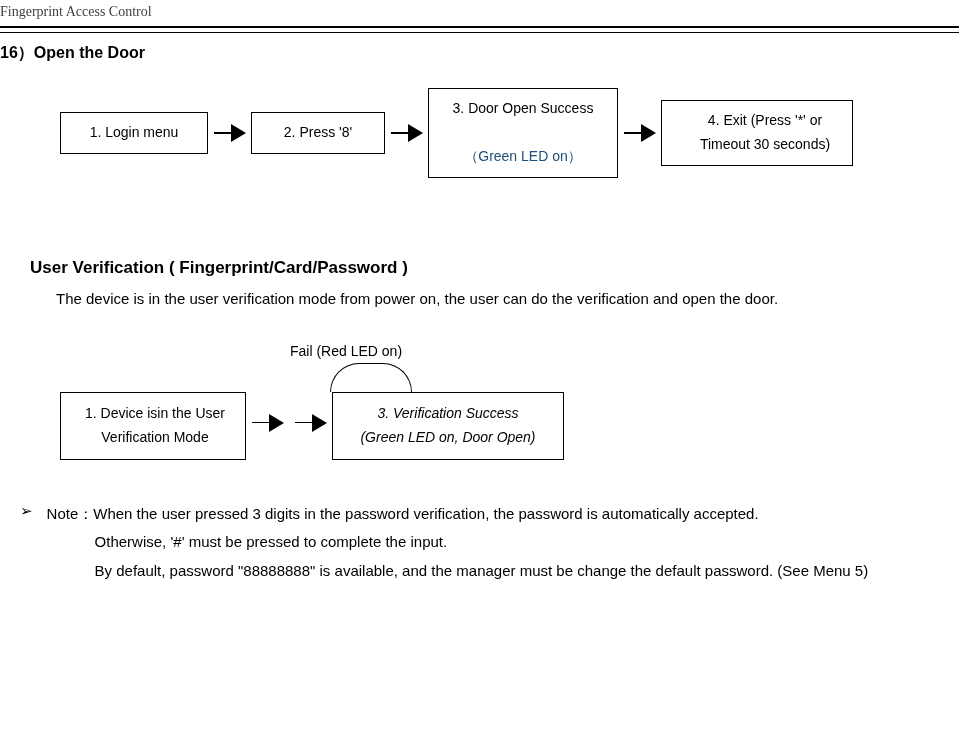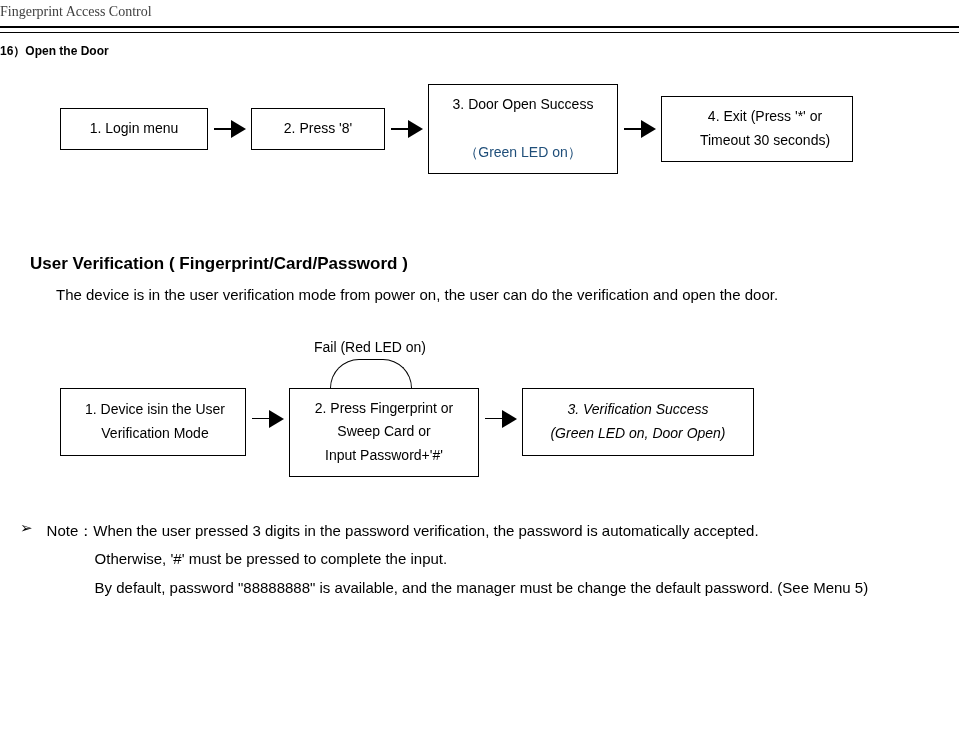--- a/index.html
+++ b/index.html
@@ -20,21 +20,21 @@
   }
   .header-underline {
     margin: 6px 0 0 0;
     height: 4px;
     border-top: 2px solid #000;
     border-bottom: 1px solid #000;
   }
   .section-title {
     font-family: Arial, sans-serif;
     font-weight: bold;
-    font-size: 12px;
+    font-size: 16px;
     margin: 10px 0 10px 0;
   }
   .flow-row {
     display: flex;
     align-items: center;
     margin-left: 60px;
     margin-top: 24px;
   }
   .flow-box {
     border: 1.5px solid #000;
@@ -87,21 +87,21 @@
   }
   .body-text {
     font-family: Arial, sans-serif;
     font-size: 15px;
     margin-left: 56px;
     margin-top: 12px;
   }
   .fail-label {
     font-family: Arial, sans-serif;
     font-size: 14px;
-    text-align: center;
+    text-align: left;
     margin-top: 36px;
     margin-left: 290px;
     width: 160px;
   }
   .fail-arc {
     width: 80px;
     height: 28px;
     border-top: 1.5px solid #000;
     border-left: 1.5px solid #000;
     border-right: 1.5px solid #000;
@@ -194,25 +194,20 @@
 
 <div class="flow-row2">
   <div class="flow-box vbox1">
     <div>1. Device isin the User</div>
     <div>Verification Mode</div>
   </div>
   <div class="arrow-wrap2">
     <div class="arrow-line"></div>
       <div class="arrow-tri"></div>
   </div>
-  <div class="flow-box vbox2">
-    <div>2. Press Fingerprint or</div>
-    <div>Sweep Card or</div>
-    <div>Input Password+'#'</div>
-  </div>
   <div class="arrow-wrap2">
     <div class="arrow-line"></div>
       <div class="arrow-tri"></div>
   </div>
   <div class="flow-box vbox3">
     <div>3. Verification Success</div>
     <div>(Green LED on, Door Open)</div>
   </div>
 </div>
 

